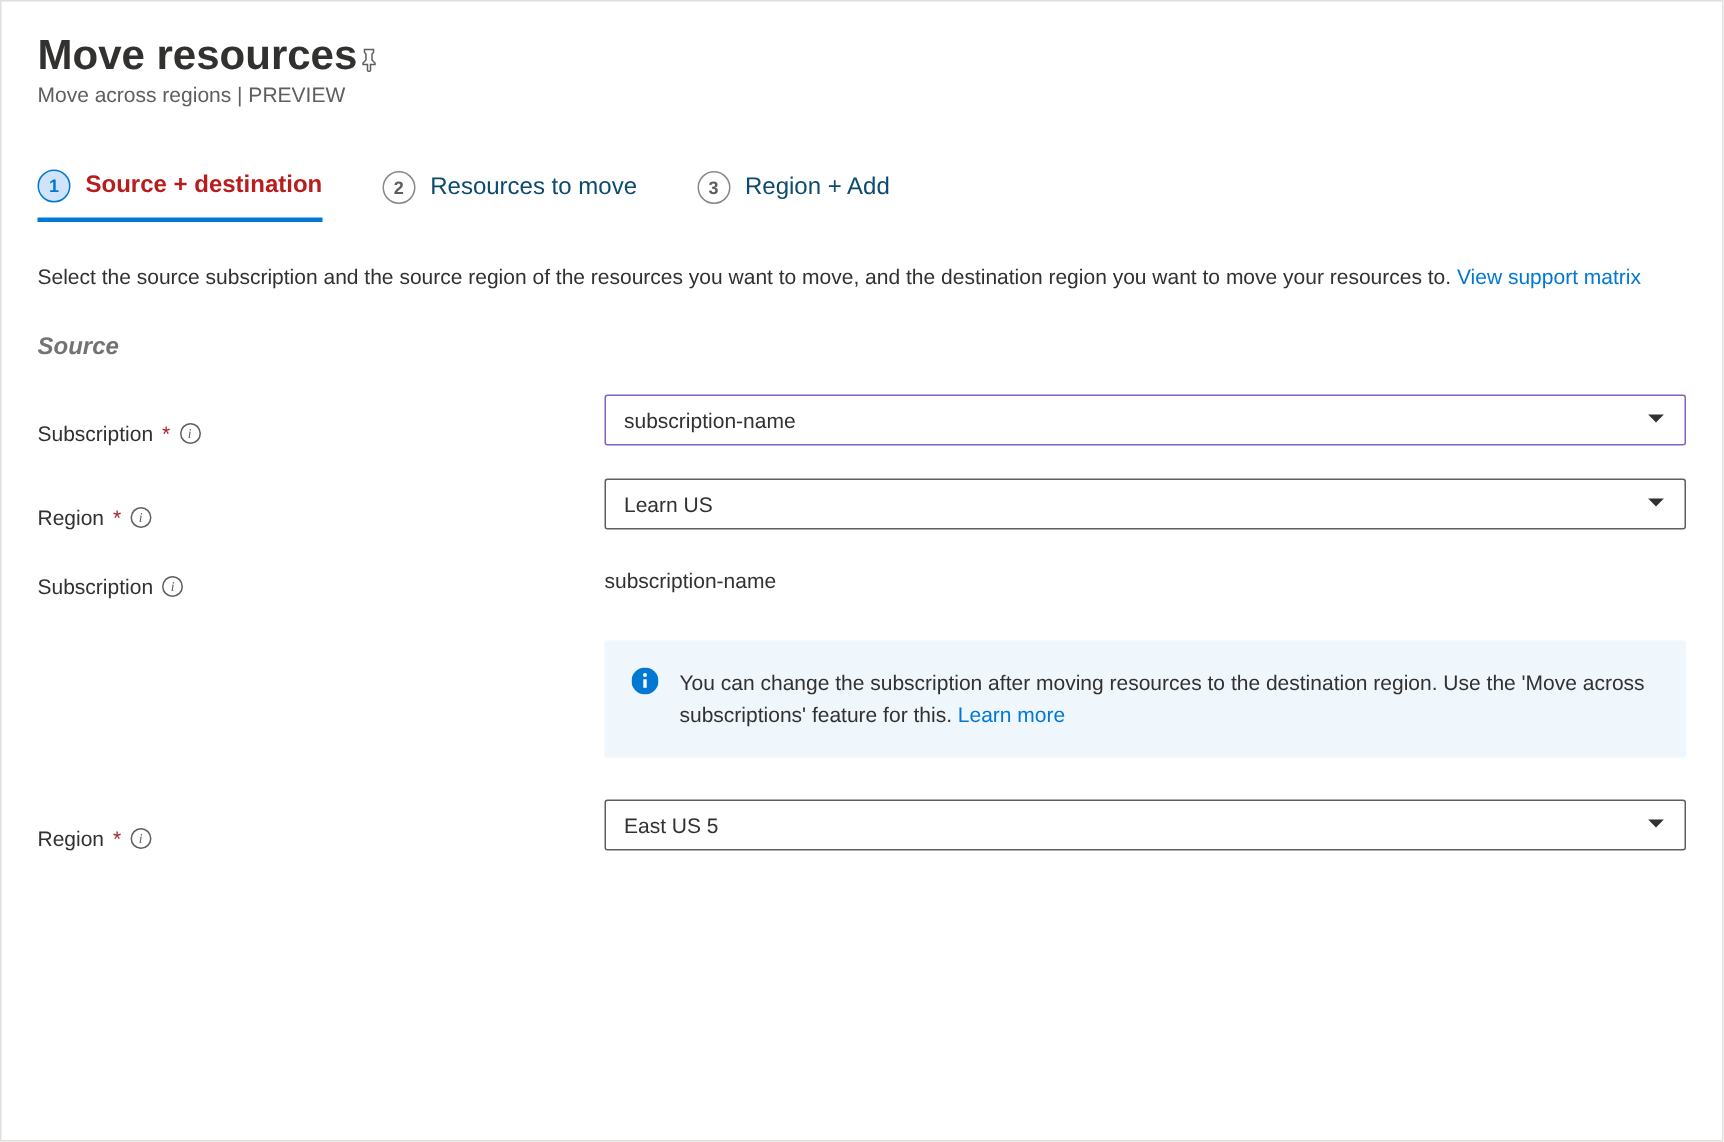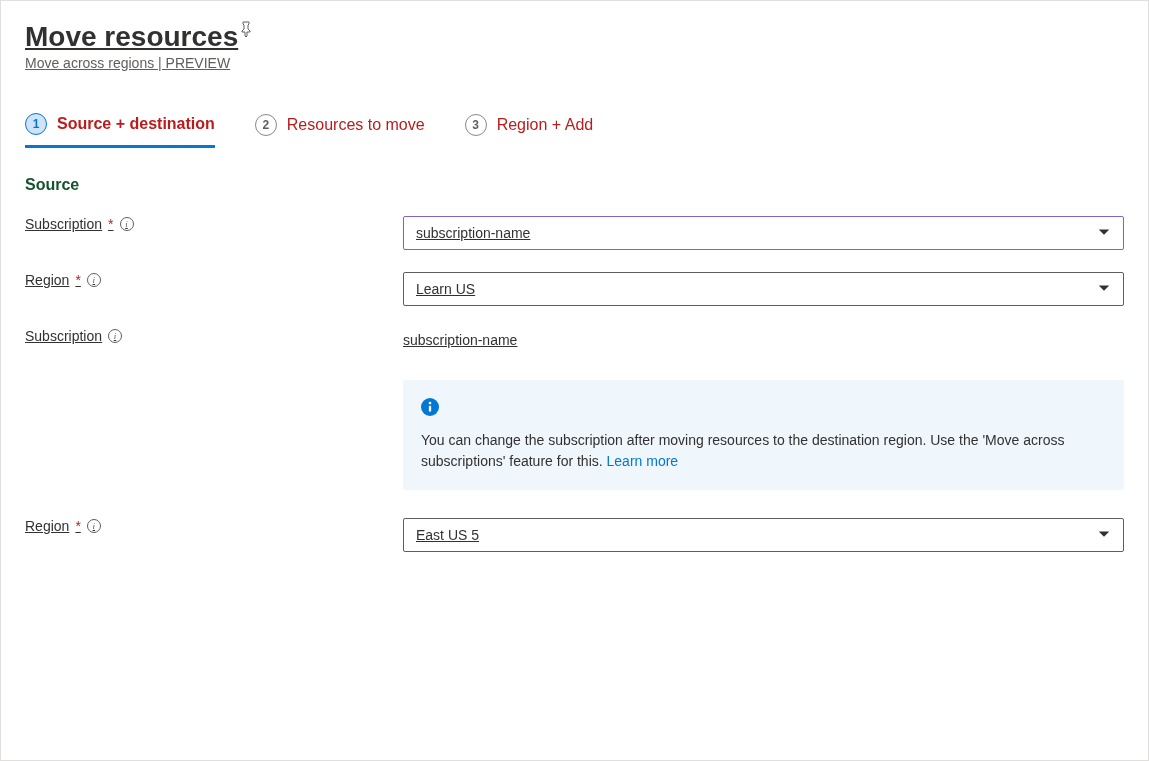--- a/index.html
+++ b/index.html
@@ -14,37 +14,35 @@
       font-size: 14px;
       width: 1149px;
       height: 761px;
       border: 1px solid #e1dfdd;
     }
     .container {
       padding: 20px 24px;
     }
     .header-row {
       display: flex;
-      align-items: flex-start;
-      text-decoration: underline;
+      align-items: flex-end;
     }
     h1 {
       font-size: 28px;
       font-weight: 600;
       color: #323130;
     }
     .pin-icon {
       font-size: 16px;
       color: #605e5c;
     }
     .subtitle {
       font-size: 14px;
       color: #605e5c;
       margin-top: 2px;
-      text-decoration: underline;
     }
     .tabs {
       display: flex;
       gap: 40px;
       margin-top: 42px;
       border-bottom: 1px solid transparent;
     }
     .tab {
       display: flex;
       align-items: center;
@@ -65,21 +63,21 @@
       color: #605e5c;
       background: #fff;
     }
     .tab.active .tab-number {
       background: #cfe4fa;
       border-color: #0078d4;
       color: #0078d4;
     }
     .tab-label {
       font-size: 16px;
-      color: #b91c1c;
+      color: #0c4a6e;
     }
     .tab.active .tab-label {
       color: #b91c1c;
       font-weight: 600;
     }
     .tab.active {
       border-bottom: 3px solid #0078d4;
       margin-bottom: -1px;
     }
     .description {
@@ -89,27 +87,27 @@
       line-height: 1.5;
     }
     .description a {
       color: #0078d4;
       text-decoration: none;
     }
     .section-heading {
       font-size: 16px;
       font-weight: 600;
       margin-top: 28px;
-      color: #14532d;
+      color: #737373;
+      font-style: italic;
     }
     .form-row {
       display: flex;
-      align-items: flex-start;
+      align-items: flex-end;
       margin-top: 22px;
-      text-decoration: underline;
     }
     .form-label-col {
       width: 378px;
       display: flex;
       align-items: center;
       gap: 6px;
       font-size: 14px;
       color: #323130;
     }
     .required-star {
@@ -162,21 +160,20 @@
     }
     .info-banner {
       margin-top: 28px;
       margin-left: 378px;
       background: #eff6fc;
       padding: 18px 18px;
       display: flex;
       align-items: flex-start;
       gap: 14px;
       border-radius: 2px;
-      flex-direction: column;
     }
     .info-banner-icon {
       width: 18px;
       height: 18px;
       flex-shrink: 0;
     }
     .info-banner-icon svg {
       width: 18px;
       height: 18px;
     }
@@ -213,20 +210,23 @@
     <div class="tab">
       <span class="tab-number">2</span>
       <span class="tab-label">Resources to move</span>
     </div>
     <div class="tab">
       <span class="tab-number">3</span>
       <span class="tab-label">Region + Add</span>
     </div>
   </div>
 
+  <div class="description">
+    <span>Select the source subscription and the source region of the resources you want to move, and the destination region you want to move your resources to. </span><a href="#">View support matrix</a>
+  </div>
 
   <div class="section-heading">Source</div>
 
   <div class="form-row">
     <div class="form-label-col">
       <span>Subscription</span>
       <span class="required-star">*</span>
       <span class="info-icon">i</span>
     </div>
     <div class="form-control-col">

